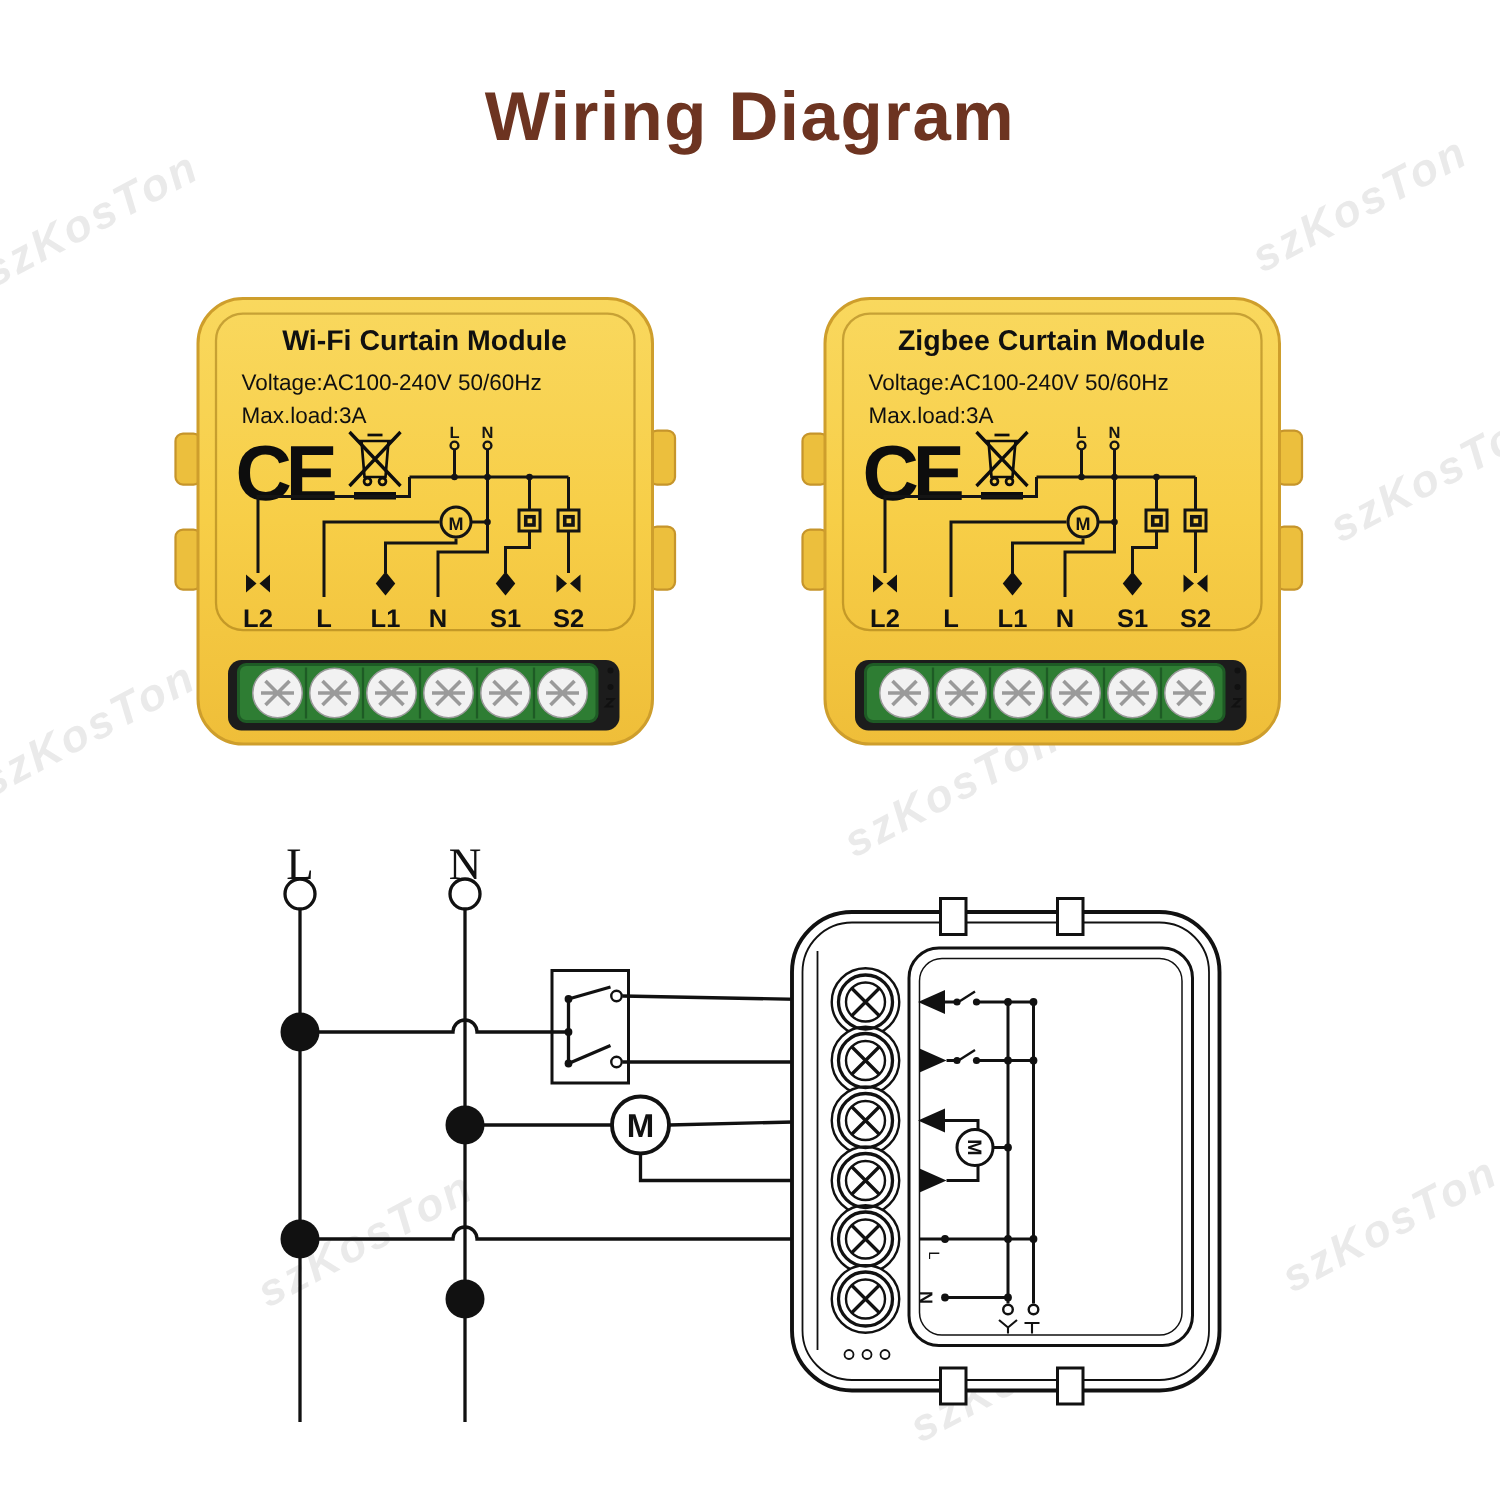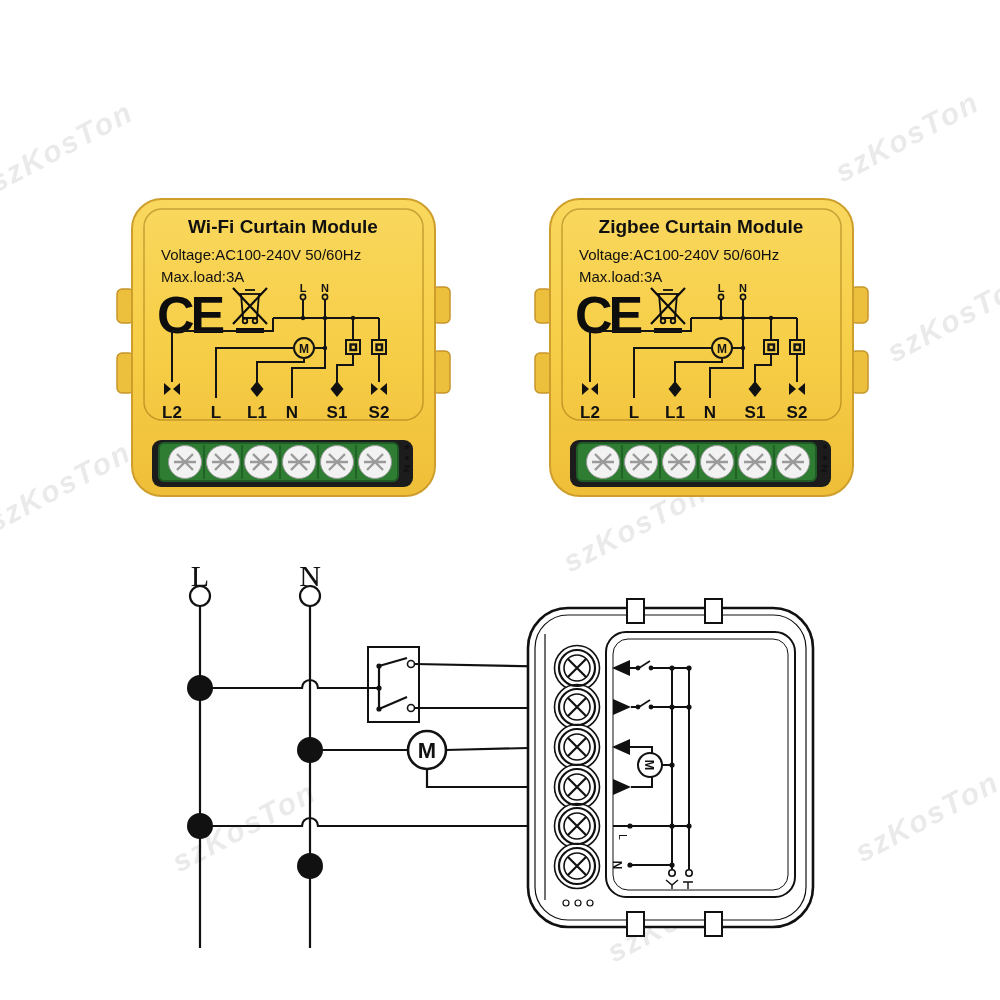--- a/index.html
+++ b/index.html
@@ -13,20 +13,21 @@
   .wm.white{color:rgba(255,255,255,0.5);}
   svg{position:absolute;overflow:visible;}
   svg text{font-family:"Liberation Sans","DejaVu Sans",sans-serif;}
   .serifLN{font-family:"Liberation Serif","DejaVu Serif",serif;}
 </style>
 </head>
 <body>
 
 <div class="stage">
 
+  <h1 class="page-title">Wiring Diagram</h1>
 
   <span class="wm gray" style="left:-18px;top:130px">szKosTon</span>
   <span class="wm gray" style="left:828px;top:120px">szKosTon</span>
   <span class="wm gray" style="left:-20px;top:470px">szKosTon</span>
   <span class="wm gray" style="left:556px;top:510px">szKosTon</span>
   <span class="wm gray" style="left:880px;top:300px">szKosTon</span>
   <span class="wm gray" style="left:165px;top:810px">szKosTon</span>
   <span class="wm gray" style="left:600px;top:900px">szKosTon</span>
   <span class="wm gray" style="left:848px;top:800px">szKosTon</span>
   <span class="wm white" style="left:330px;top:230px">szKosTon</span>

